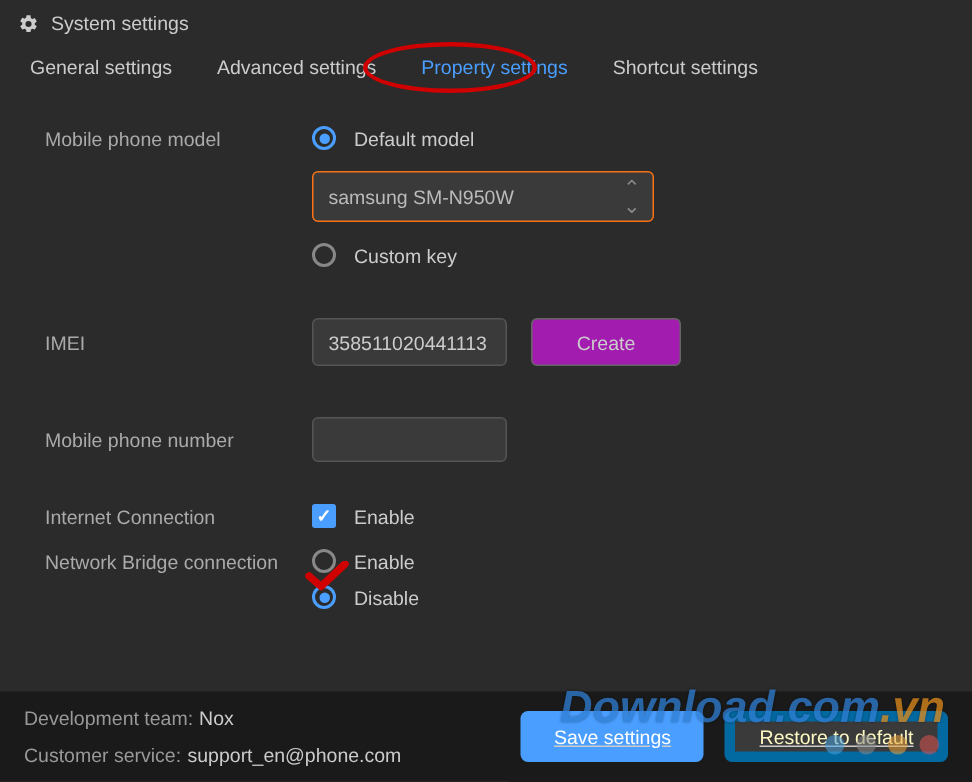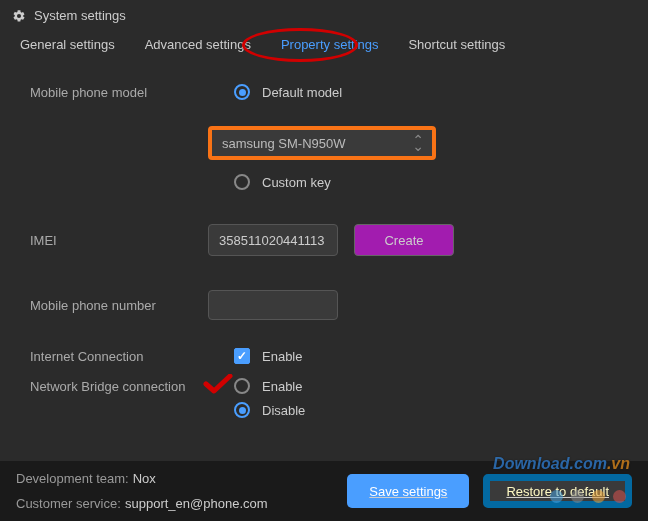--- a/index.html
+++ b/index.html
@@ -96,29 +96,28 @@
 .checkbox.checked::after {
   content: "✓";
   color: #fff;
   font-size: 12px;
   font-weight: bold;
 }
 .select {
   width: 228px;
   height: 34px;
   background: #3a3a3a;
-  border: 4px solid #f97316;
+  border: 1px solid #f97316;
   border-radius: 4px;
   padding: 0 30px 0 10px;
   color: #bbb;
   display: flex;
   align-items: center;
   position: relative;
   cursor: pointer;
-  margin-top: 12px;
 }
 .select .chev {
   position: absolute;
   right: 8px;
   top: 4px;
   color: #888;
   font-size: 14px;
   line-height: 12px;
 }
 .select .chev2 {
@@ -217,23 +216,23 @@
   align-items: center;
   justify-content: center;
   cursor: pointer;
   background: #3a3a3a;
   color: #fef9c3;
   border: 7px solid #0369a1;
 }
 .watermark {
   position: absolute;
   right: 18px;
-  bottom: 48px;
+  bottom: 32px;
   color: #2f7fd4;
-  font-size: 16px;
+  font-size: 30px;
   font-weight: bold;
   font-style: italic;
   opacity: 0.75;
   pointer-events: none;
   z-index: 2;
   text-shadow: 0 0 2px rgba(0,0,0,0.5);
 }
 .watermark .vn { color: #e08a1a; font-style: italic; }
 .social-dots {
   position: absolute;
@@ -245,21 +244,20 @@
   opacity: 0.55;
 }
 .dot { width: 13px; height: 13px; border-radius: 50%; }
 .d1 { background: #4aa3df; }
 .d2 { background: #888888; }
 .d3 { background: #e8a23a; }
 .d4 { background: #d9534f; }
 .option-line {
   display: flex;
   align-items: center;
-  margin-left: 26px;
 }
 .spacer { height: 20px; }
 </style>
 </head>
 <body>
 
 <div class="header">
   <span class="gear-icon">
     <svg viewBox="0 0 24 24" width="14" height="14" fill="#cccccc">
         <path d="M19.14,12.94a7,7,0,0,0,.05-.94,7,7,0,0,0-.05-.94l2.03-1.58a.5.5,0,0,0,.12-.64l-1.92-3.32a.5.5,0,0,0-.6-.22l-2.39.96a7,7,0,0,0-1.62-.94l-.36-2.54A.5.5,0,0,0,13.9,2H10.1a.5.5,0,0,0-.49.42L9.25,4.96a7,7,0,0,0-1.62.94l-2.39-.96a.5.5,0,0,0-.6.22L2.72,8.48a.5.5,0,0,0,.12.64l2.03,1.58a7,7,0,0,0-.05.94,7,7,0,0,0,.05.94L2.84,14.16a.5.5,0,0,0-.12.64l1.92,3.32a.5.5,0,0,0,.6.22l2.39-.96a7,7,0,0,0,1.62.94l.36,2.54a.5.5,0,0,0,.49.42h3.8a.5.5,0,0,0,.49-.42l.36-2.54a7,7,0,0,0,1.62-.94l2.39.96a.5.5,0,0,0,.6-.22l1.92-3.32a.5.5,0,0,0-.12-.64ZM12,15.5A3.5,3.5,0,1,1,15.5,12,3.5,3.5,0,0,1,12,15.5Z"></path>

